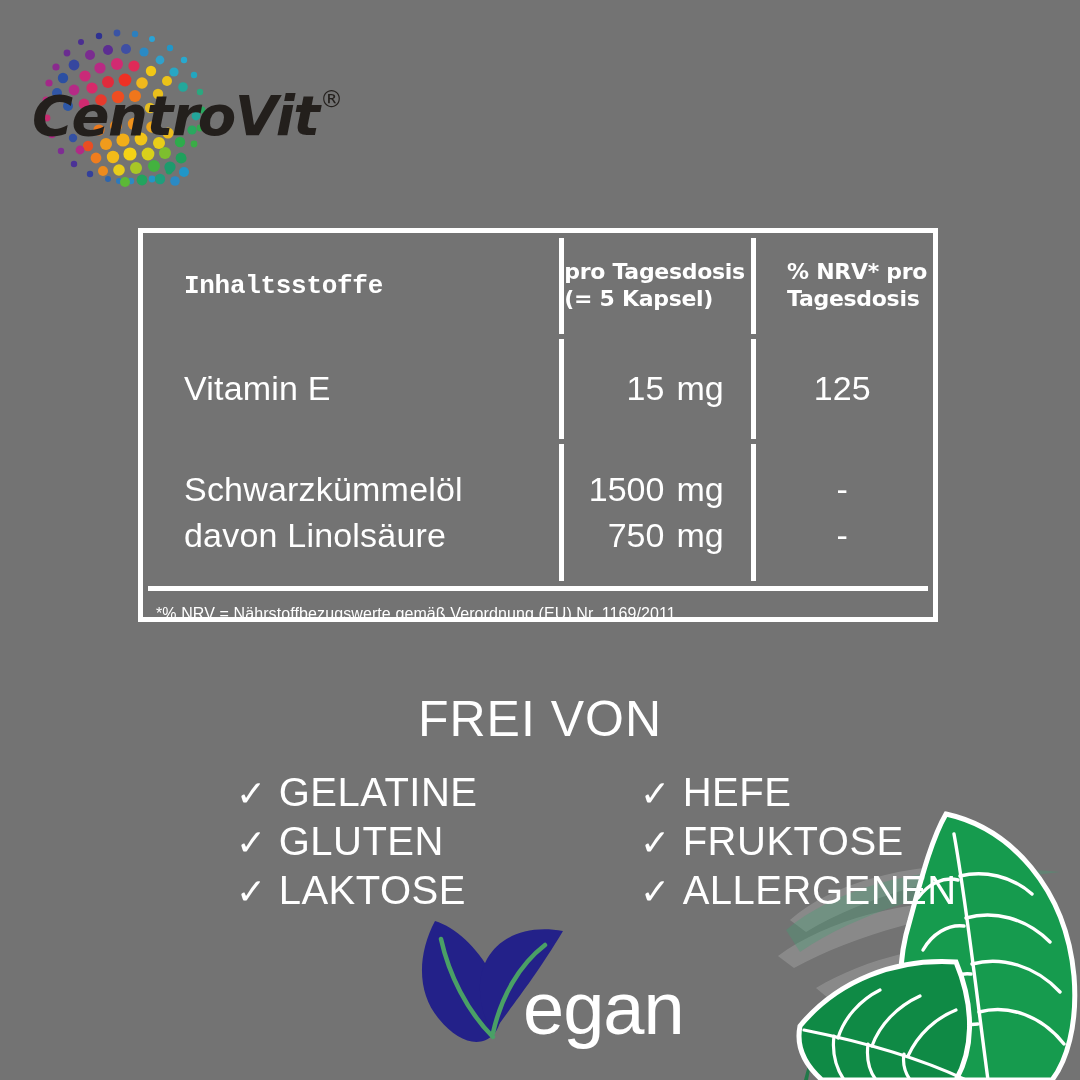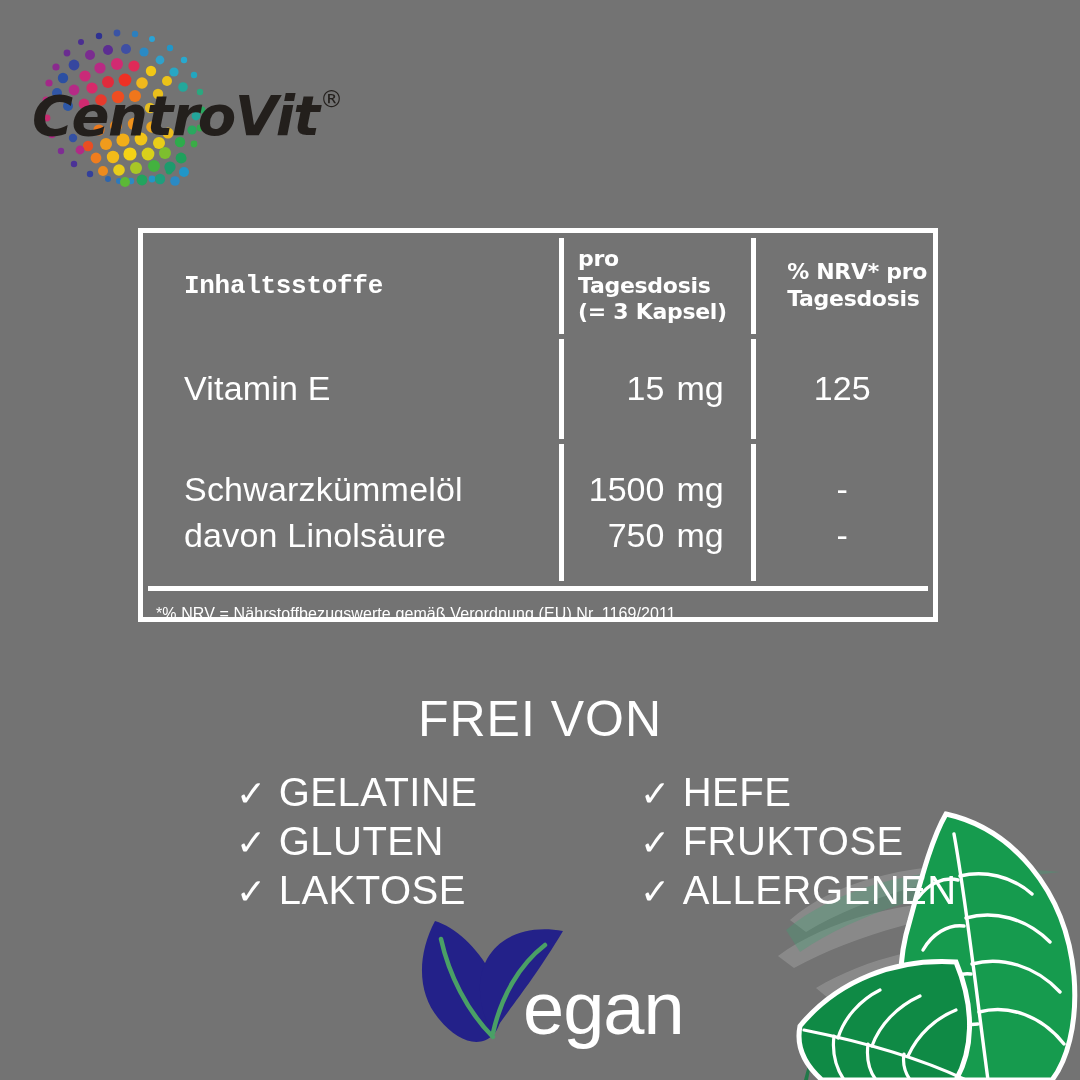--- a/index.html
+++ b/index.html
@@ -101,21 +101,21 @@
     font-size: 26px;
     letter-spacing: -0.3px;
   }
   .head-sm {
     font-family: "DejaVu Sans", sans-serif;
     font-weight: bold;
     font-size: 22px;
     line-height: 1.22;
     letter-spacing: -0.3px;
   }
-  .head-b { padding-left: 14px; }
+  .head-b { padding-left: 0; }
   .head-c { padding-left: 31px; }
 
   
   .row-data-1 { height: 100px; }
   .row-data-2 { height: 137px; }
   .name-txt {
     font-size: 34px;
     line-height: 1.34;
     font-weight: 400;
     letter-spacing: 0.2px;
@@ -350,21 +350,21 @@
     <div id="brand-word">CentroVit</div>
     <div id="brand-reg">®</div>
   </div>
 
   <div id="nutri-table">
 
     <div class="trow" id="row-head">
       <div class="tcell col-a head-a">Inhaltsstoffe</div>
       <div class="tcell col-b head-b">
         <div class="head-sm">pro Tagesdosis</div>
-        <div class="head-sm">(= 3 Kapsel)</div>
+        <div class="head-sm">(= 5 Kapsel)</div>
       </div>
       <div class="tcell col-c head-c">
         <div class="head-sm">% NRV* pro</div>
         <div class="head-sm">Tagesdosis</div>
       </div>
     </div>
 
     <div class="trow row-data-1">
       <div class="tcell col-a">
         <div class="name-txt">Vitamin E</div>

